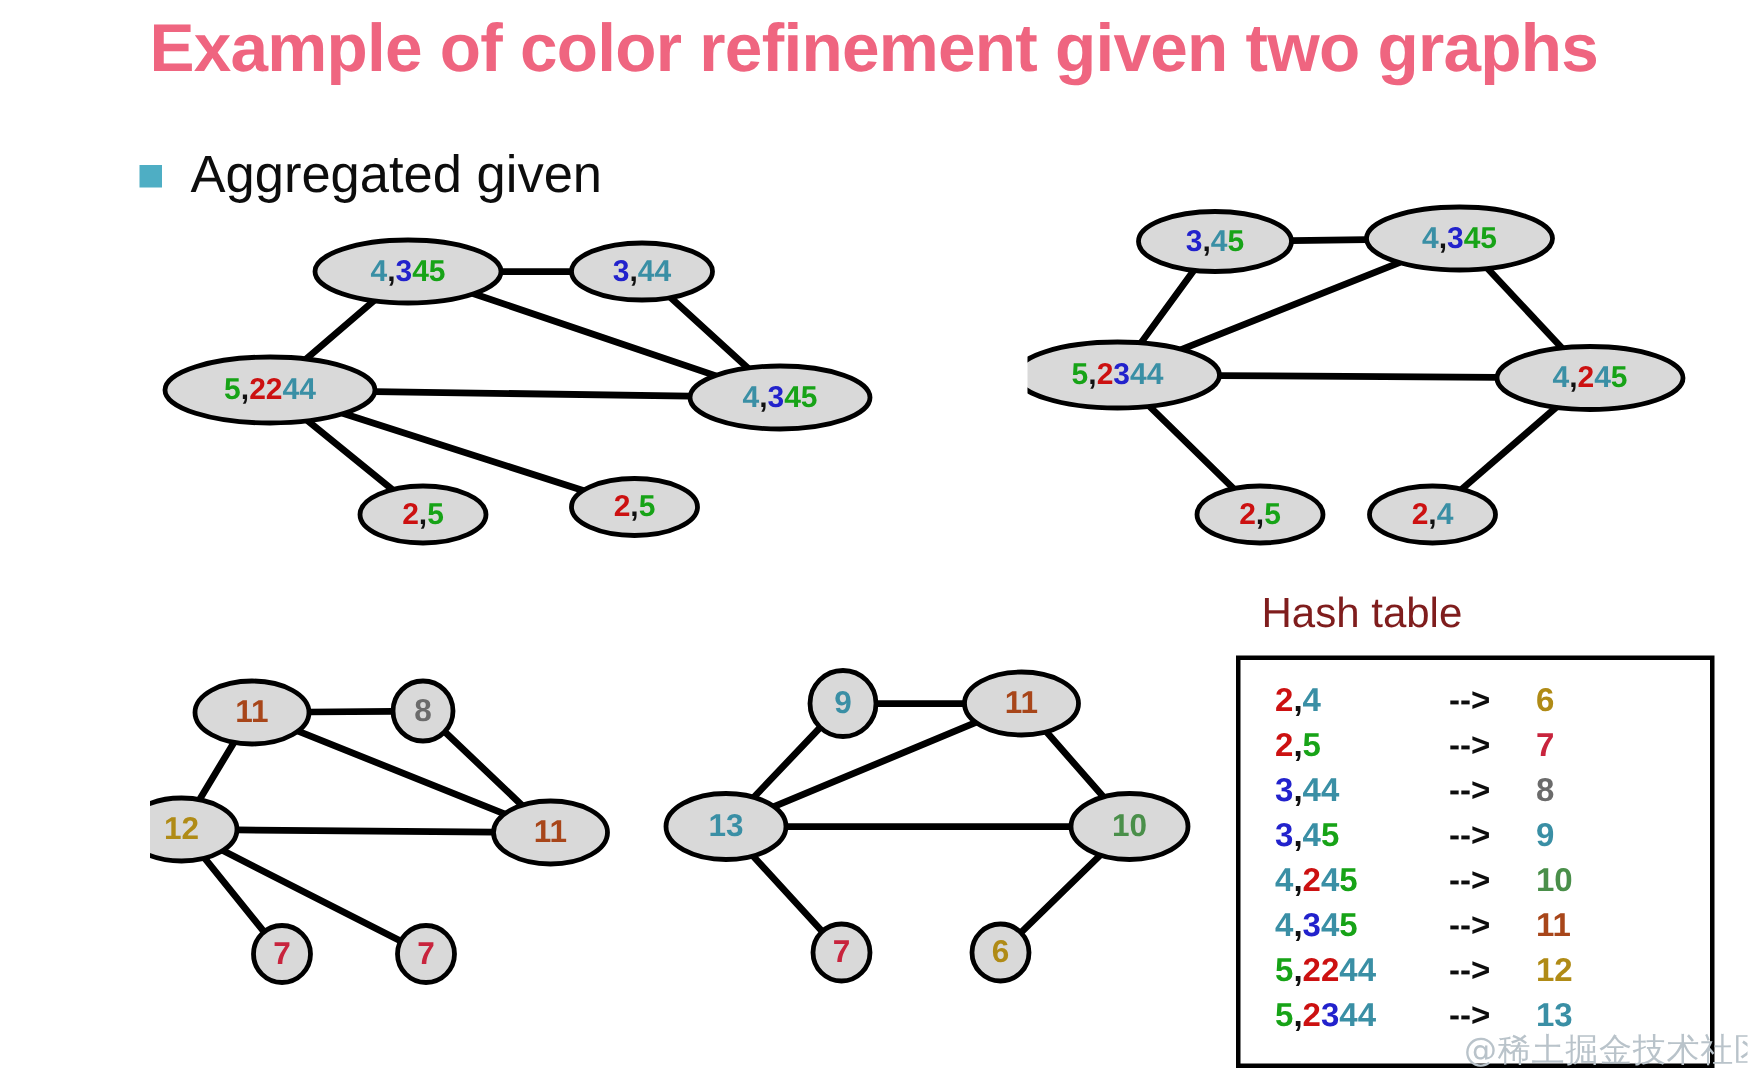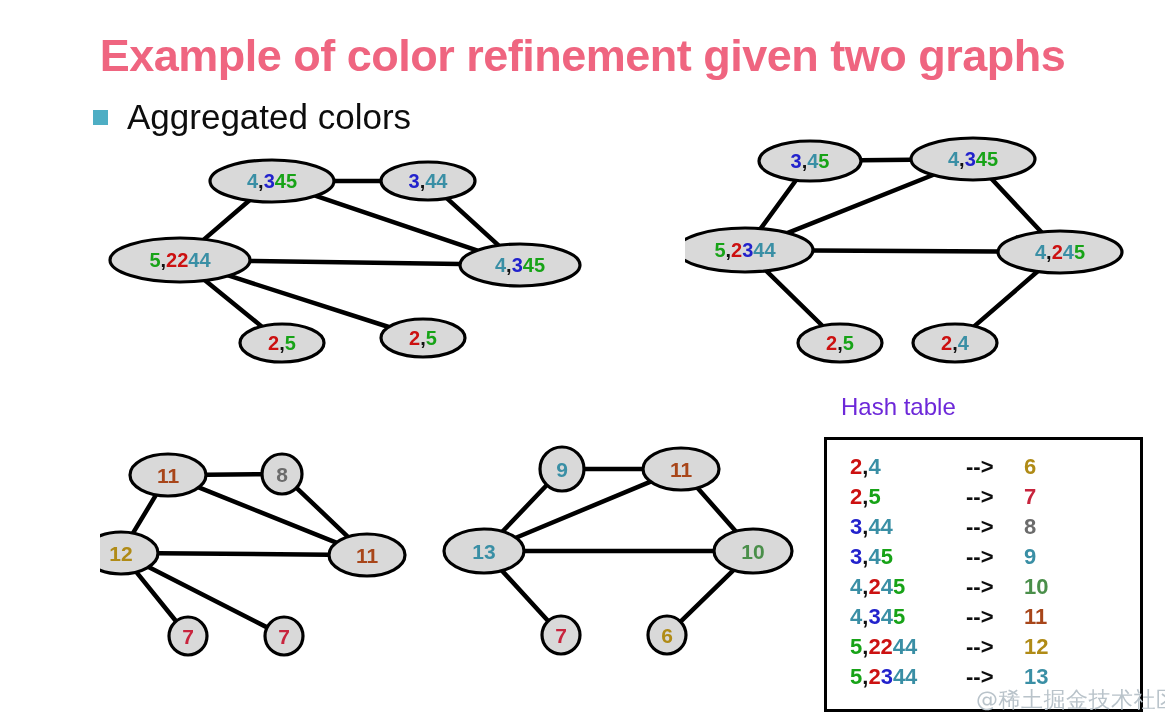--- a/index.html
+++ b/index.html
@@ -6,21 +6,21 @@
   body{
     width:1165px;height:726px;
     background:#ffffff;
     font-family:"Liberation Sans", sans-serif;
     overflow:hidden;
     position:relative;
   }
   #slide{position:absolute;left:0;top:0;width:1165px;height:726px;}
 
   .title{
-    position:absolute;left:0;top:30px;width:1165px;
+    position:absolute;left:0;top:6px;width:1165px;
     text-align:center;
     font-family:"Liberation Sans", sans-serif;
     font-weight:bold;
     font-size:45px;
     letter-spacing:-0.5px;
     color:#ef6580;
     white-space:nowrap;
   }
 
   .bullet-row{position:absolute;display:flex;align-items:center;}
@@ -31,21 +31,21 @@
   .bullet-text{
     font-size:35px;color:#0d0d0d;font-weight:normal;
     font-family:"Liberation Sans", sans-serif;
     line-height:1;white-space:nowrap;
   }
 
   .graph-svg{position:absolute;}
 
   .hash-heading{
     position:absolute;left:841px;top:393px;
-    font-size:24px;color:#6d28d9;
+    font-size:28px;color:#7f1d1d;
     font-family:"Liberation Sans", sans-serif;
     white-space:nowrap;
   }
   .hash-box{
     position:absolute;left:824px;top:437px;width:319px;height:275px;
     border:3px solid #000000;background:#ffffff;box-sizing:border-box;
   }
   .hash-rows{
     position:absolute;left:850px;top:452px;width:290px;
   }
@@ -68,21 +68,21 @@
 </style>
 </head>
 <body>
 
 <div id="slide">
 
   <div class="title">Example of color refinement given two graphs</div>
 
   <div class="bullet-row" style="left:93px;top:99px;">
     <span class="bullet-sq"></span>
-    <span class="bullet-text">Aggregated colors</span>
+    <span class="bullet-text">Aggregated given</span>
   </div>
 
 
   <svg class="graph-svg" id="svg-graph1" style="left:100px;top:150px;" width="510" height="225">
       <line x1="234" y1="31" x2="281" y2="31" stroke="#000000" stroke-width="4.5" stroke-linecap="round"></line>
       <line x1="149.25015302381465" y1="50.5351946860722" x2="104.05940086885776" y2="89.34029708000257" stroke="#000000" stroke-width="4.5" stroke-linecap="round"></line>
       <line x1="215.84062043356596" y1="45.8492424049175" x2="376.88387149400455" y2="100.39615002216283" stroke="#000000" stroke-width="4.5" stroke-linecap="round"></line>
       <line x1="347.02788910103766" y1="48.373290048773534" x2="398.52383930205286" y2="95.39133153665696" stroke="#000000" stroke-width="4.5" stroke-linecap="round"></line>
       <line x1="149.92349523139382" y1="111.02828669457932" x2="360.0528923391296" y2="114.11842488734014" stroke="#000000" stroke-width="4.5" stroke-linecap="round"></line>
       <line x1="105.22039270323678" y1="130.52247641537895" x2="161.59226877134068" y2="176.39370890216938" stroke="#000000" stroke-width="4.5" stroke-linecap="round"></line>

